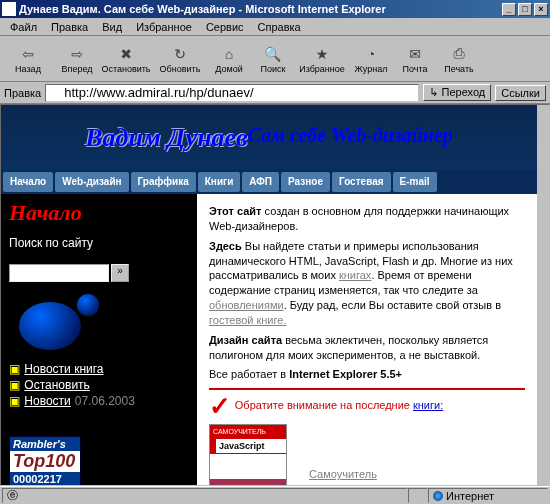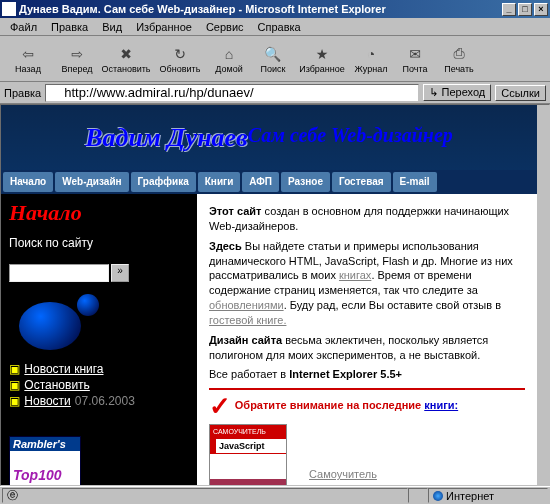--- a/index.html
+++ b/index.html
@@ -40,30 +40,30 @@
 .blob { width: 100px; height: 60px; margin: 12px 0 8px 10px; position: relative; }
 .blob .c1 { width: 62px; height: 48px; background: radial-gradient(circle at 35% 30%, #06f, #003); border-radius: 50%; position: absolute; left: 0; top: 8px; }
 .blob .c2 { width: 22px; height: 22px; background: radial-gradient(circle at 35% 30%, #06f, #003); border-radius: 50%; position: absolute; left: 58px; top: 0; }
 .slinks { list-style: none; }
 .slinks li { display: flex; align-items: center; gap: 4px; margin: 2px 0; font-size: 12px; }
 .slinks .bullet { color: #ff0; }
 .slinks a { color: #fff; text-decoration: underline; }
 .slinks .date { color: #888; }
 .rambler { margin-top: 28px; width: 72px; background: #fff; border: 1px solid #003; font-family: Arial; font-size: 11px; }
 .rambler .r1 { background: #003a8c; color: #fff; font-style: italic; font-weight: bold; padding: 1px 3px; }
-.rambler .r2 { background: #fff; color: #a21caf; font-style: italic; font-weight: bold; padding: 16px 3px; font-size: 14px; }
+.rambler .r2 { background: #fff; color: #7f1d1d; font-style: italic; font-weight: bold; padding: 0 3px; font-size: 18px; }
 .rambler .r3 { background: #003a8c; color: #fff; font-weight: bold; padding: 1px 3px; font-size: 11px; }
 .content { flex: 1; background: #fff; padding: 10px 12px 12px 12px; font-size: 11px; line-height: 1.35; }
 .content p { margin-bottom: 5px; }
 .content a { color: #808080; text-decoration: underline; }
 .content .kw { font-weight: bold; }
 .hr { border-top: 2px solid #c00; margin: 6px 0; }
 .notice { display: flex; align-items: flex-start; gap: 4px; margin: 8px 0 10px; }
 .check { color: #d00; font-size: 26px; font-weight: bold; line-height: 16px; font-family: Arial; }
-.notice .ntxt { color: #c00; font-weight: bold; }
+.notice .ntxt { color: #c00; font-weight: normal; }
 .notice .ntxt a { color: #00c; }
 .books { display: flex; gap: 10px; flex-wrap: wrap; }
 .book { width: 90px; }
 .bookcover { width: 78px; height: 100px; border: 1px solid #888; position: relative; overflow: hidden; font-size: 8px; }
 .bookcover.js { background: linear-gradient(to bottom, #c00 0%, #c00 30%, #fff 30%, #fff 55%, #a03050 55%); }
 .bookcover.js::after { content: ""; position: absolute; left: 8px; top: 26px; width: 60px; height: 14px; }
 .bookcover .top { color: #fff; padding: 2px 3px; font-size: 7px; }
 .bookcover .mid { background: #fff; color: #000; font-weight: bold; font-size: 9px; padding: 1px 3px; margin-left: 6px; }
 .booklink { color: #00c; text-decoration: underline; font-size: 11px; display: block; margin-top: 3px; }
 .statusbar { height: 18px; background: #c0c0c0; display: flex; align-items: center; border-top: 1px solid #fff; padding: 0 2px; }

